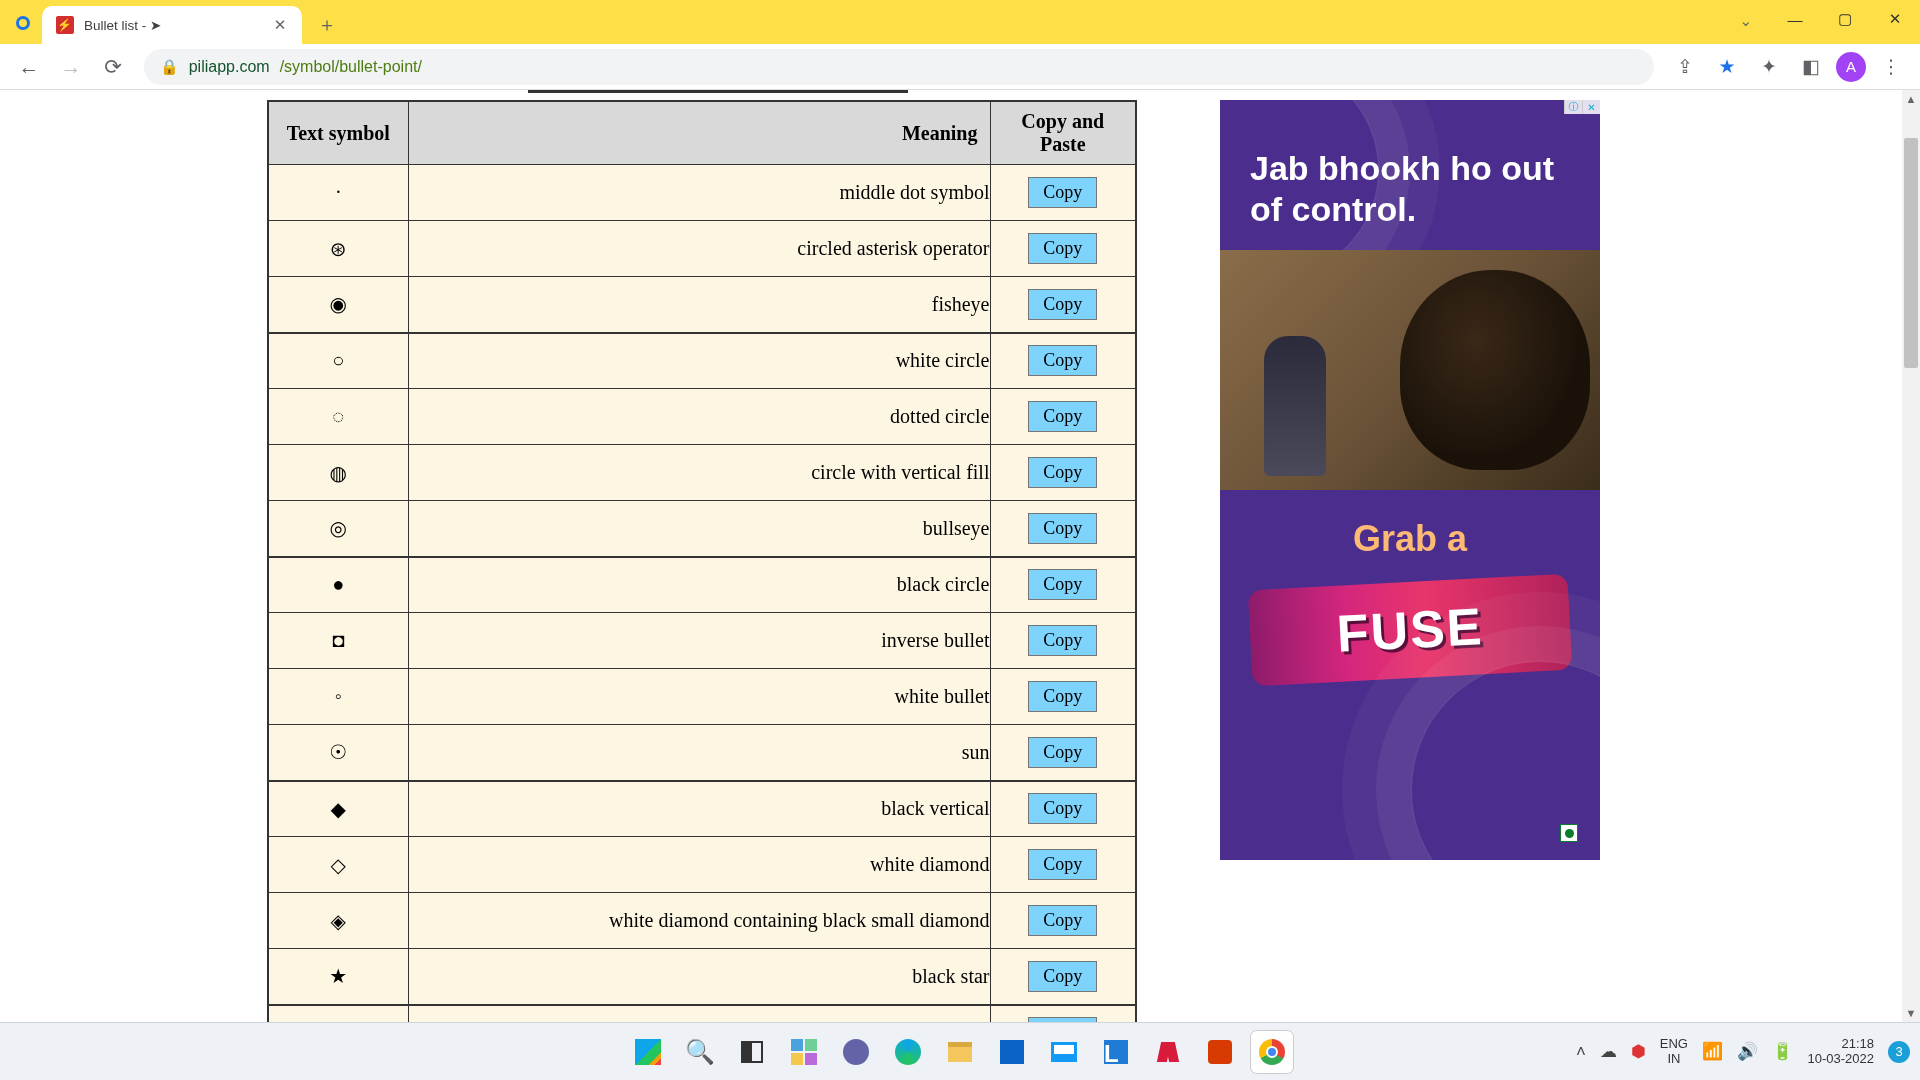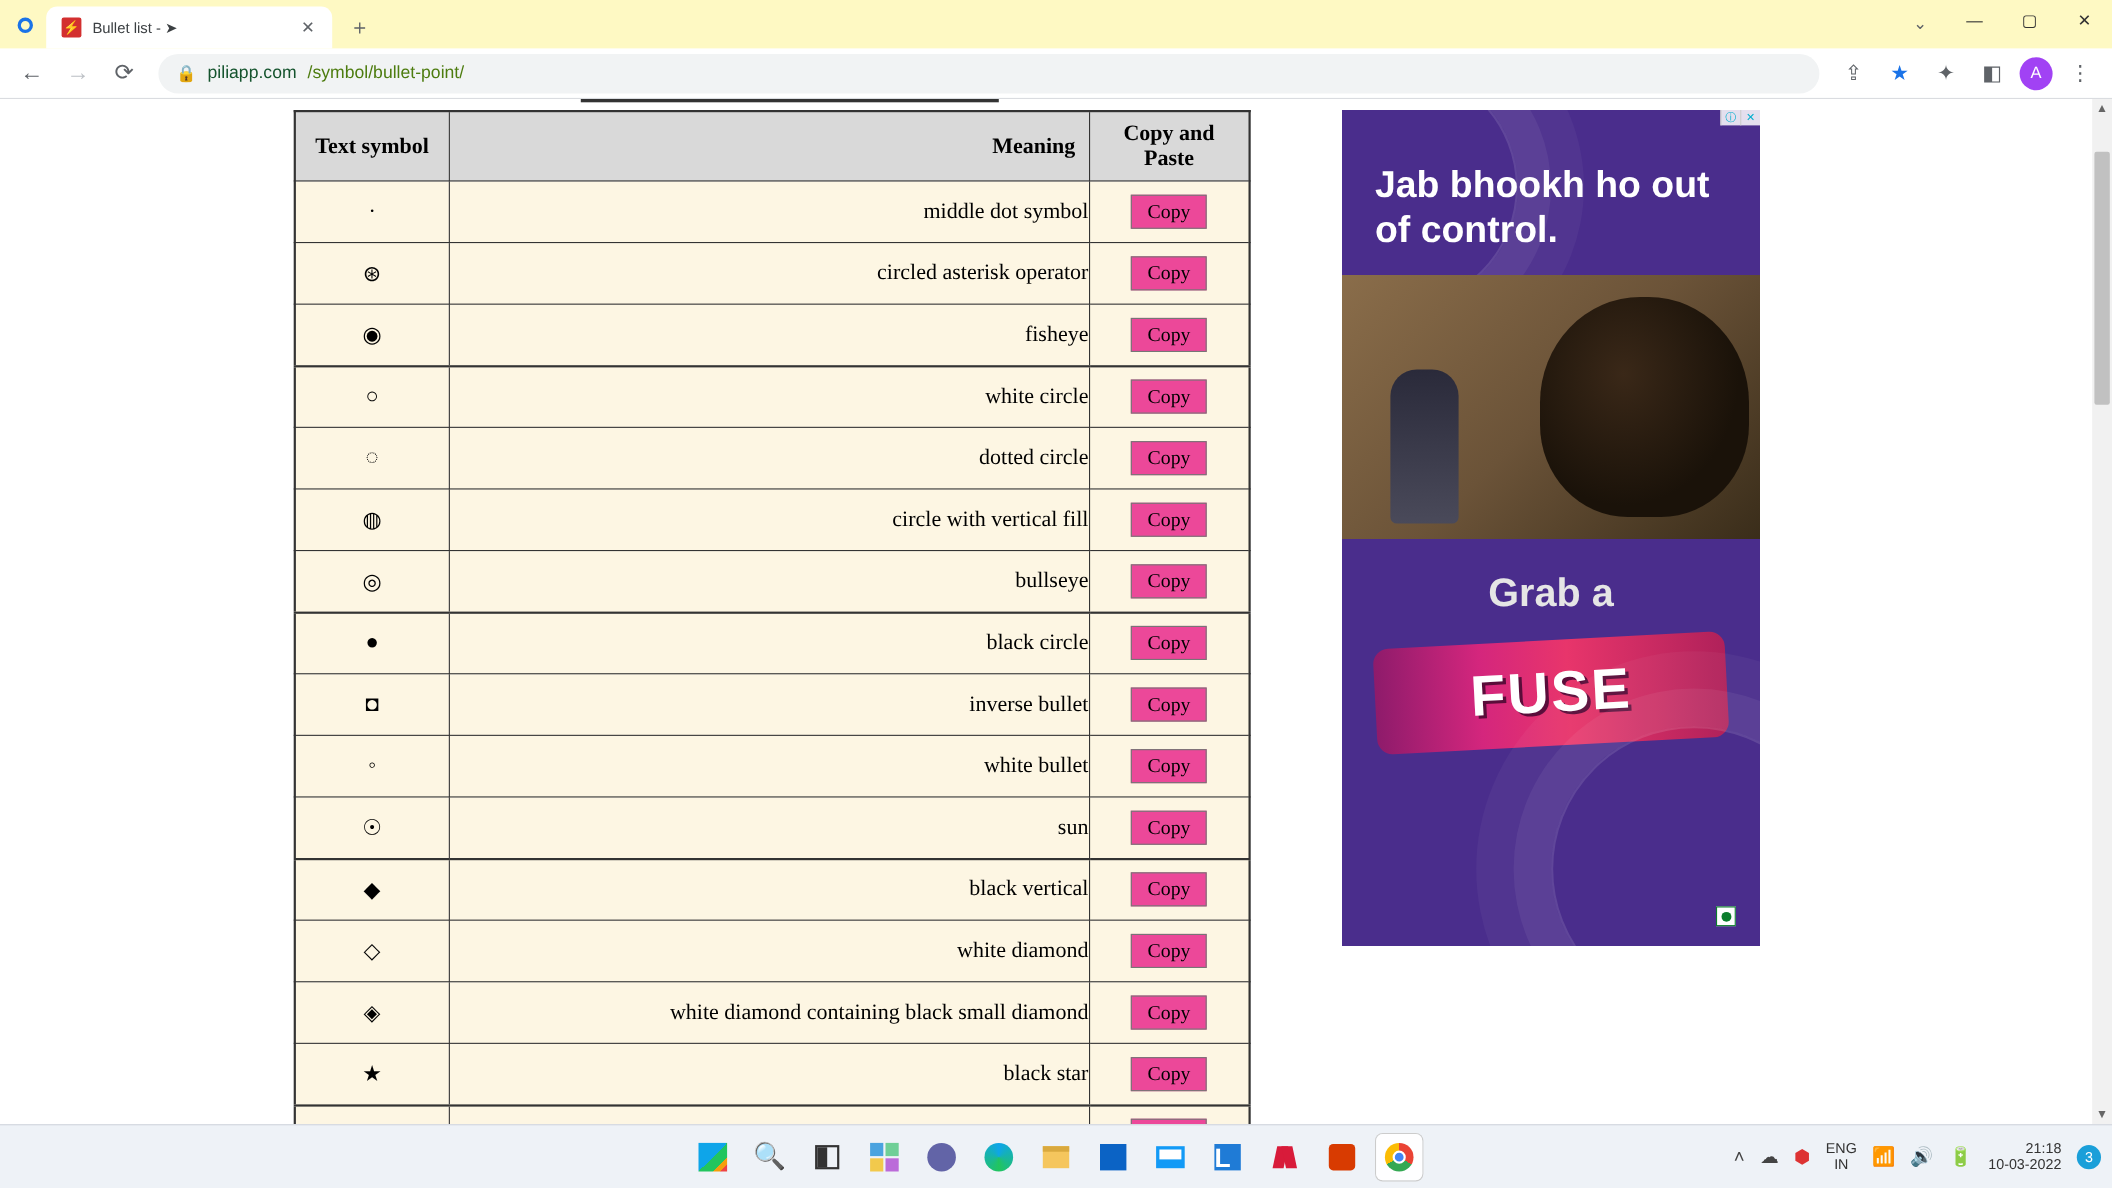--- a/index.html
+++ b/index.html
@@ -1,19 +1,19 @@
 <!DOCTYPE html>
 <html><head>
 <meta charset="utf-8">
 <style>
 * { margin: 0; padding: 0; box-sizing: border-box; }
 body { font-family: "Segoe UI", Arial, sans-serif; background: #fff; overflow: hidden; width: 1920px; height: 1080px; position: relative; }
 
 
-.titlebar { height: 44px; background: #fef9c3; display: flex; align-items: flex-end; padding-left: 10px; position: relative; }
+.titlebar { height: 44px; background: #fde047; display: flex; align-items: flex-end; padding-left: 10px; position: relative; }
 .win-dot { width: 14px; height: 14px; border: 3px solid #1a73e8; border-radius: 50%; margin: 0 12px 14px 6px; }
 .tab { background: #fff; border-radius: 10px 10px 0 0; height: 38px; display: flex; align-items: center; padding: 0 14px; min-width: 260px; gap: 10px; }
 .tab-favicon { width: 18px; height: 18px; background: #d32f2f; display: flex; align-items: center; justify-content: center; color: #fff; font-weight: bold; font-size: 13px; border-radius: 2px; }
 .tab-favicon::before { content: "⚡"; font-size: 12px; }
 .tab-title { font-size: 13.5px; color: #3c4043; flex: 1; }
 .tab-close { width: 16px; height: 16px; display: flex; align-items: center; justify-content: center; color: #5f6368; font-size: 15px; cursor: pointer; }
 .tab-new { width: 30px; height: 30px; display: flex; align-items: center; justify-content: center; color: #5f6368; font-size: 19px; margin-left: 10px; margin-bottom: 4px; cursor: pointer; }
 .win-controls { position: absolute; right: 0; top: 0; display: flex; height: 38px; }
 .win-btn { width: 50px; display: flex; align-items: center; justify-content: center; color: #333; font-size: 15px; cursor: pointer; }
 .win-caret { position: absolute; right: 168px; top: 12px; color: #5f6368; font-size: 15px; }
@@ -35,37 +35,37 @@
 .page-inner { position: relative; width: 100%; height: 100%; }
 
 
 .sym-table { position: absolute; left: 267px; top: 10px; border-collapse: collapse; border: 2px solid #333; font-family: Georgia, serif; }
 .sym-table th { background: #d9d9d9; border: 1px solid #333; padding: 8px 12px; font-size: 20px; font-weight: bold; color: #000; }
 .sym-table td { background: #fdf6e3; border: 1px solid #333; padding: 0; text-align: center; vertical-align: middle; height: 56px; font-size: 20px; color: #000; }
 .sym-table th:nth-child(1), .sym-table td:nth-child(1) { width: 140px; }
 .sym-table th:nth-child(2), .sym-table td:nth-child(2) { width: 582px; text-align: right; }
 .sym-table th:nth-child(3), .sym-table td:nth-child(3) { width: 146px; }
 .sym-cell { font-size: 24px; }
-.copy-btn { background: #ec4899; border: 1px solid #767676; padding: 4px 14px; font-size: 18px; font-family: Georgia, serif; cursor: pointer; }
+.copy-btn { background: #7dd3fc; border: 1px solid #767676; padding: 4px 14px; font-size: 18px; font-family: Georgia, serif; cursor: pointer; }
 .sym-table tbody tr:nth-child(3) td,
 .sym-table tbody tr:nth-child(7) td,
 .sym-table tbody tr:nth-child(11) td,
 .sym-table tbody tr:nth-child(15) td { border-bottom: 2px solid #333; }
 
 .top-line { position: absolute; left: 528px; top: 0; width: 380px; height: 3px; background: #333; }
 
 
 .ad-box { position: absolute; left: 1220px; top: 10px; width: 380px; height: 760px; background: #4a2d8c; overflow: hidden; }
 .ad-corner { position: absolute; top: 0; right: 0; display: flex; background: rgba(255,255,255,0.85); }
 .ad-corner span { width: 18px; height: 14px; display: flex; align-items: center; justify-content: center; font-size: 10px; color: #00aecd; border-left: 1px solid #ccc; cursor: pointer; }
 .ad-headline { color: #fff; font-weight: bold; font-size: 34px; padding: 48px 30px 20px 30px; line-height: 1.2; font-family: Arial, sans-serif; }
 .ad-mid { height: 240px; background: linear-gradient(135deg, #8a6d4a 0%, #6b5338 50%, #3a2d1a 100%); position: relative; }
 .ad-gorilla { position: absolute; right: 10px; top: 20px; width: 190px; height: 200px; background: radial-gradient(ellipse at 40% 35%, #3a2818 0%, #1a1209 65%); border-radius: 48% 48% 42% 42%; }
 .ad-woman { position: absolute; left: 44px; bottom: 14px; width: 62px; height: 140px; background: linear-gradient(#2a2a3a 0%, #4a4a5a 100%); border-radius: 24px 24px 6px 6px; }
-.ad-grab { color: #e5e5e5; font-weight: bold; font-size: 36px; text-align: center; padding-top: 28px; font-family: Arial, sans-serif; }
+.ad-grab { color: #fdba74; font-weight: bold; font-size: 36px; text-align: center; padding-top: 28px; font-family: Arial, sans-serif; }
 .ad-bar { margin: 22px auto 0 auto; width: 320px; height: 96px; background: linear-gradient(90deg, #8e1b6b 0%, #d4267d 30%, #e8356b 55%, #b0215a 100%); border-radius: 14px; display: flex; align-items: center; justify-content: center; transform: rotate(-3deg); color: #fff; font-weight: 900; font-size: 52px; font-family: Impact, Arial Black, sans-serif; letter-spacing: 2px; text-shadow: 3px 3px 0 #5a0d3a; }
 .ad-green-dot { position: absolute; bottom: 18px; right: 22px; width: 18px; height: 18px; background: #fff; border: 1px solid #0a7d2c; display: flex; align-items: center; justify-content: center; }
 .ad-green-dot::after { content: ""; width: 9px; height: 9px; background: #0a7d2c; border-radius: 50%; }
 .ad-rings { position: absolute; left: -60px; top: -40px; width: 220px; height: 220px; border: 2px solid rgba(255,255,255,.12); border-radius: 50%; box-shadow: 0 0 0 30px rgba(255,255,255,.06), 0 0 0 60px rgba(255,255,255,.04); }
 .ad-rings2 { position: absolute; right: -70px; bottom: -60px; width: 260px; height: 260px; border: 2px solid rgba(255,255,255,.12); border-radius: 50%; box-shadow: 0 0 0 34px rgba(255,255,255,.06), 0 0 0 68px rgba(255,255,255,.04); }
 
 
 .vscroll { position: absolute; top: 90px; right: 0; bottom: 58px; width: 18px; background: #f1f1f1; }
 .vscroll-up, .vscroll-down { height: 18px; display: flex; align-items: center; justify-content: center; color: #666; font-size: 11px; cursor: pointer; }
 .vscroll-thumb { position: absolute; left: 2px; right: 2px; top: 48px; height: 230px; background: #c1c1c1; border-radius: 2px; cursor: pointer; }

